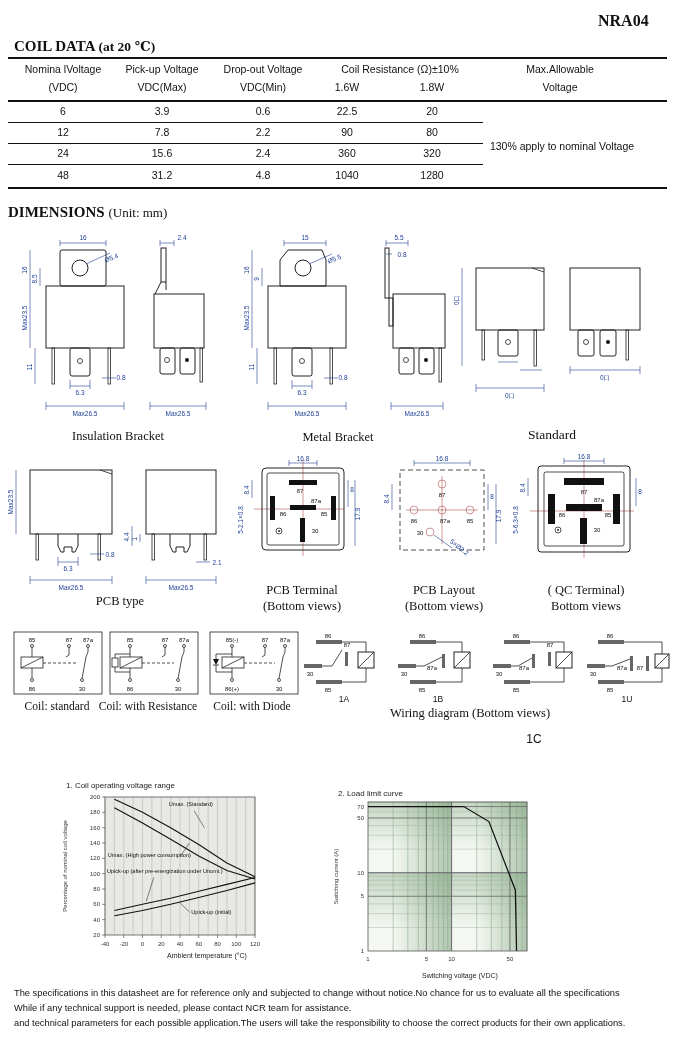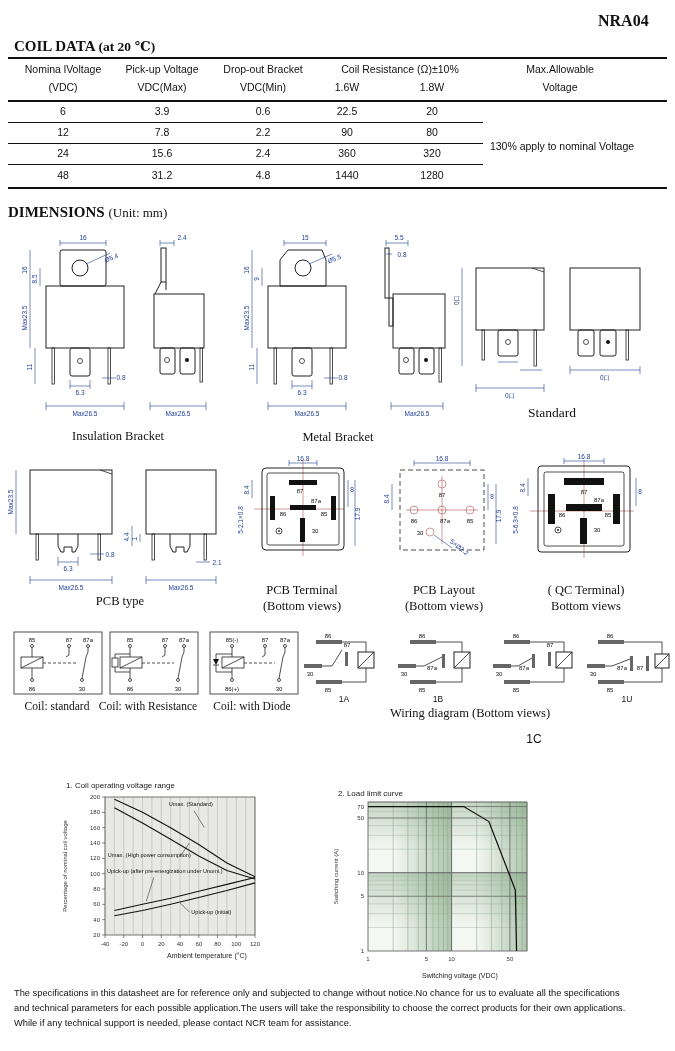--- a/index.html
+++ b/index.html
@@ -37,21 +37,21 @@
   <div class="abs ser" style="left:598px;top:12px;font-size:16px;font-weight:bold;">NRA04</div>
 
   <div class="abs ser" style="left:14px;top:38px;font-size:15px;font-weight:bold;">
     <span>COIL DATA</span>
     <span style="font-size:13.5px;">(at 20 ℃)</span>
   </div>
   <div class="hline" style="left:8px;top:57px;width:659px;height:2px;"></div>
 
   <div class="hc" style="left:63px;top:63px;">Nomina lVoltage</div>
   <div class="hc" style="left:162px;top:63px;">Pick-up Voltage</div>
-  <div class="hc" style="left:263px;top:63px;">Drop-out  Bracket</div>
+  <div class="hc" style="left:263px;top:63px;">Drop-out  Voltage</div>
   <div class="hc" style="left:400px;top:63px;">Coil Resistance (Ω)±10%</div>
   <div class="hc" style="left:560px;top:63px;">Max.Allowable</div>
   <div class="hc" style="left:63px;top:81px;">(VDC)</div>
   <div class="hc" style="left:162px;top:81px;">VDC(Max)</div>
   <div class="hc" style="left:263px;top:81px;">VDC(Min)</div>
   <div class="hc" style="left:347px;top:81px;">1.6W</div>
   <div class="hc" style="left:432px;top:81px;">1.8W</div>
   <div class="hc" style="left:560px;top:81px;">Voltage</div>
   <div class="hline" style="left:8px;top:100px;width:659px;height:2px;"></div>
 
@@ -69,21 +69,21 @@
   <div class="hline" style="left:8px;top:143px;width:475px;"></div>
   <div class="tc" style="left:63px;top:147px;">24</div>
   <div class="tc" style="left:162px;top:147px;">15.6</div>
   <div class="tc" style="left:263px;top:147px;">2.4</div>
   <div class="tc" style="left:347px;top:147px;">360</div>
   <div class="tc" style="left:432px;top:147px;">320</div>
   <div class="hline" style="left:8px;top:164px;width:475px;"></div>
   <div class="tc" style="left:63px;top:169px;">48</div>
   <div class="tc" style="left:162px;top:169px;">31.2</div>
   <div class="tc" style="left:263px;top:169px;">4.8</div>
-  <div class="tc" style="left:347px;top:169px;">1440</div>
+  <div class="tc" style="left:347px;top:169px;">1040</div>
   <div class="tc" style="left:432px;top:169px;">1280</div>
   <div class="tc" style="left:562px;top:140px;">130% apply to nominal  Voltage</div>
   <div class="hline" style="left:8px;top:187px;width:659px;height:2px;"></div>
 
   <div class="abs ser" style="left:8px;top:204px;font-size:15px;">
     <b>DIMENSIONS</b>
     <span style="font-size:13px;">(Unit: mm)</span>
   </div>
 
   <svg class="abs" style="left:18px;top:230px;" width="112" height="196">
@@ -220,21 +220,21 @@
     <rect class="k" x="30" y="82" width="16" height="26" rx="2"></rect>
       <circle class="k2" cx="38" cy="94" r="2.5"></circle>
     <rect class="k" x="52" y="82" width="16" height="26" rx="2"></rect>
       <circle class="kf" cx="60" cy="94" r="2"></circle>
     <rect class="k2" x="78" y="82" width="2.5" height="30"></rect>
     <line class="d" x1="22" y1="122" x2="92" y2="122"></line>
       <line class="d" x1="22" y1="118" x2="22" y2="126"></line>
       <line class="d" x1="92" y1="118" x2="92" y2="126"></line>
     <text class="dt" x="57" y="132">0口</text>
   </svg>
-  <div class="cap" style="left:552px;top:405px;font-size:13.5px;">Standard</div>
+  <div class="cap" style="left:552px;top:427px;font-size:13.5px;">Standard</div>
 
   <svg class="abs" style="left:4px;top:458px;" width="134" height="130">
     <rect class="k" x="26" y="12" width="82" height="64"></rect>
     <line class="k2" x1="96" y1="12" x2="108" y2="16"></line>
     <line class="d" x1="12" y1="12" x2="12" y2="76"></line>
     <text class="dt" x="9" y="44" transform="rotate(-90 9 44)">Max23.5</text>
     <rect class="k2" x="32" y="76" width="2.5" height="26"></rect>
     <path class="k" d="M54,76 v12 l3,6 h3 v-5 h8 v5 h3 l3,-6 v-12"></path>
     <rect class="k2" x="94" y="76" width="2.5" height="26"></rect>
     <line class="d" x1="54" y1="104" x2="74" y2="104"></line>
@@ -663,17 +663,17 @@
         <text x="121.54833512172387" y="161" text-anchor="middle" class="tk">10</text>
         <text x="179.94611528402234" y="161" text-anchor="middle" class="tk">50</text>
         <text x="8" y="76.5" text-anchor="middle" class="ax" transform="rotate(-90 8 76.5)">Switching current (A)</text>
         <polyline points="38,6.540405424198099 133.7570892172485,6.540405424198099 158.9076441766739,21.56383763445811 185.3314729692254,90.07564166714639 186.56157656416497,151" fill="none" stroke="#111" stroke-width="1.25"></polyline>
       </svg>
     <div class="xlab" style="padding-left:32px;">Switching voltage (VDC)</div>
   </div>
 
   <div class="abs disc" style="left:14px;top:986px;width:652px;">
     <div>The specifications in this datasheet are for reference only and subjected to change without notice.No chance for us to evaluate all the specifications</div>
+    <div>While if any technical support is needed, please contact NCR team for assistance.</div>
     <div>and technical parameters for each possible application.The users will take the responsibility to choose the correct products for their own applications.</div>
-    <div>While if any technical support is needed, please contact NCR team for assistance.</div>
   </div>
 
 </div>
 
 </body></html>

